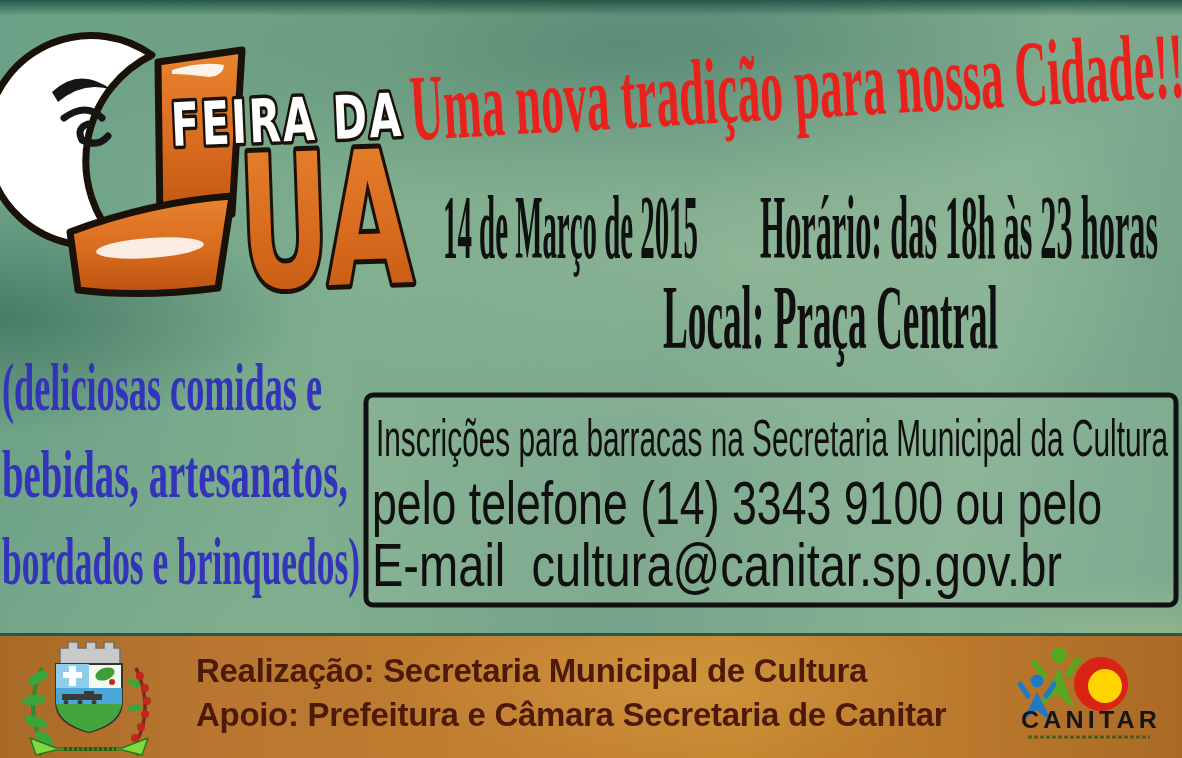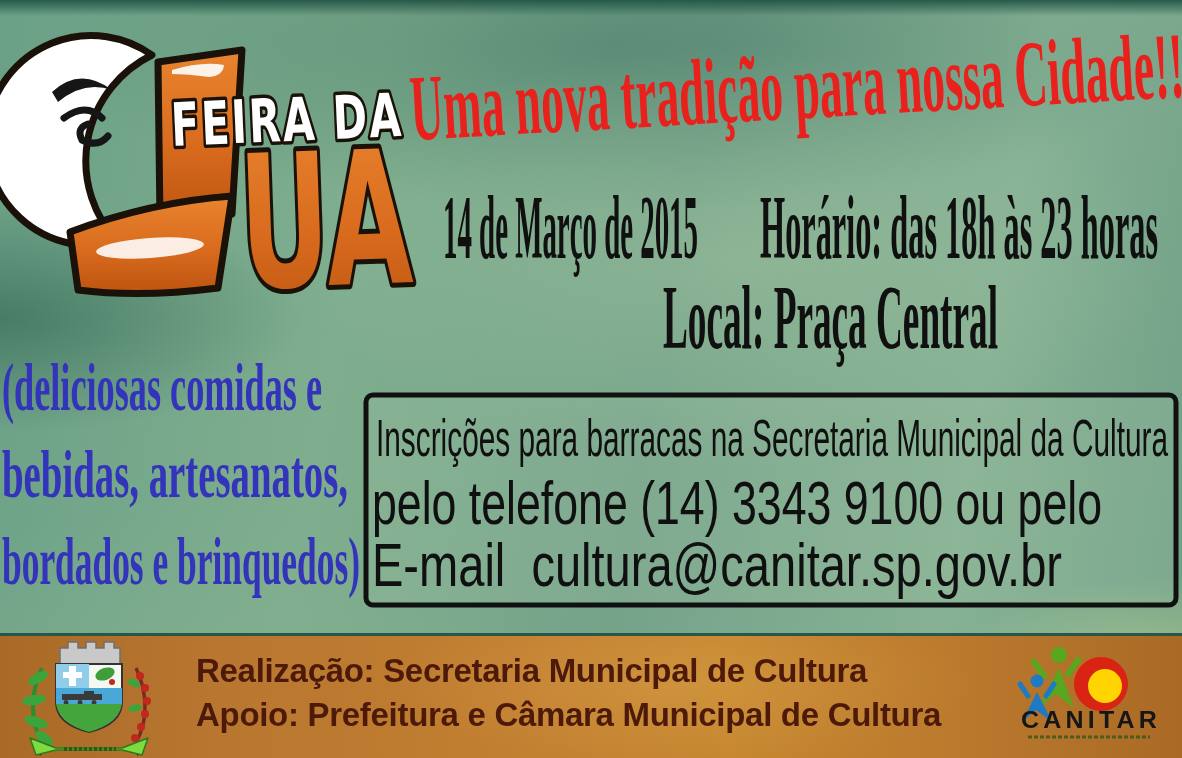--- a/index.html
+++ b/index.html
@@ -132,21 +132,21 @@
 
       <g>
         <path d="M8,100 l10,18 l8,-9 Z M126,100 l-10,18 l-8,-9 Z" fill="#1d1d1d"></path>
         <path d="M8,100 L34,110 H100 L126,100 L120,117 L100,112 H34 L14,117 Z" fill="#7ddb3f" stroke="#2c7a1e" stroke-width="1.5" stroke-linejoin="round"></path>
         <path d="M42,111 h52" stroke="#2f5a16" stroke-width="4" stroke-dasharray="3 2"></path>
       </g>
     </svg>
 
     <div class="footer-text">
       <div>Realização: Secretaria Municipal de Cultura</div>
-      <div>Apoio: Prefeitura e Câmara Municipal de Cultura</div>
+      <div>Apoio: Prefeitura e Câmara Secretaria de Canitar</div>
     </div>
 
     <svg class="canitar" width="170" height="120" viewBox="0 0 170 120">
 
       <circle cx="97" cy="46" r="27" fill="#d92313"></circle>
       <circle cx="101" cy="48" r="17" fill="#ffd400"></circle>
 
       <g>
         <circle cx="55" cy="17" r="8" fill="#59a71f"></circle>
         <path d="M34,70 L55,30 L70,70 L52,56 Z" fill="#59a71f"></path>

